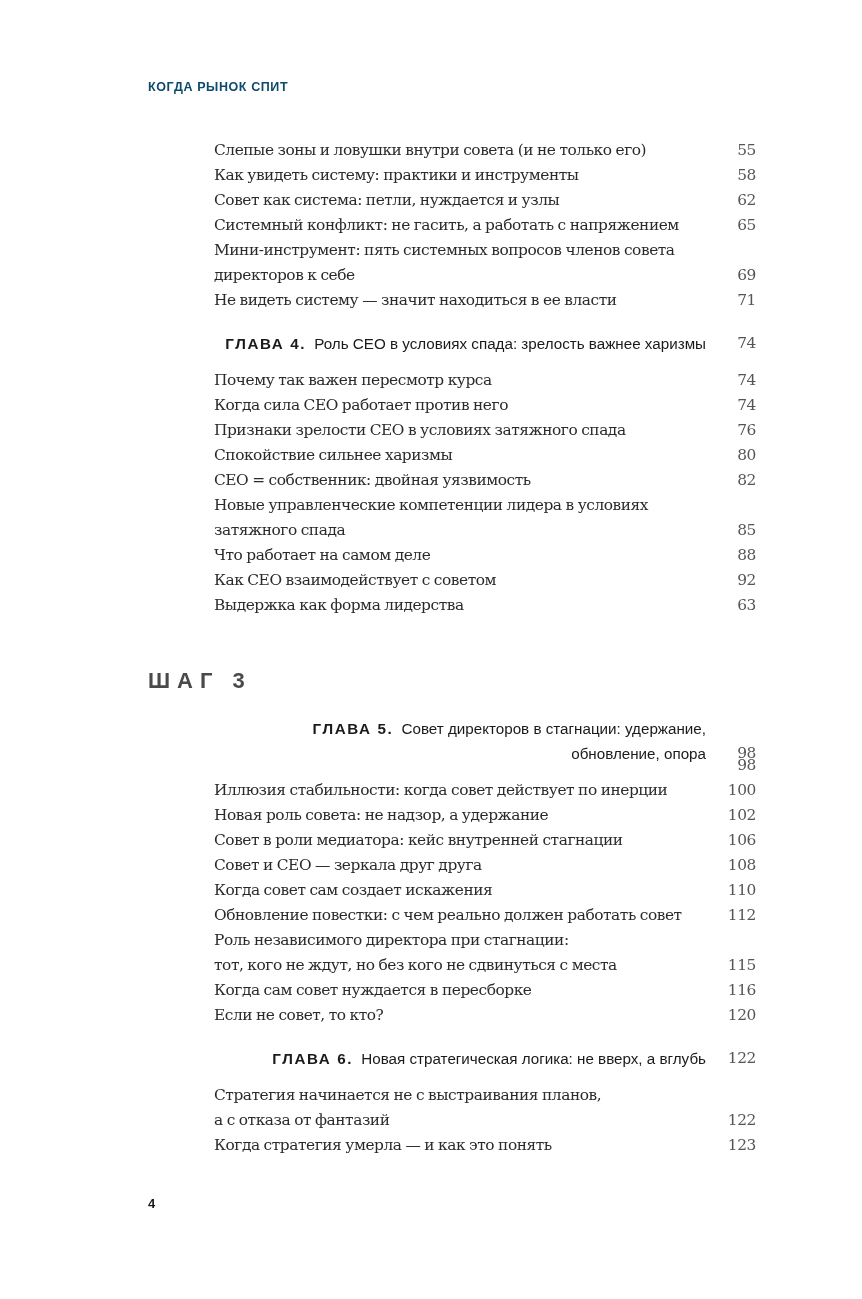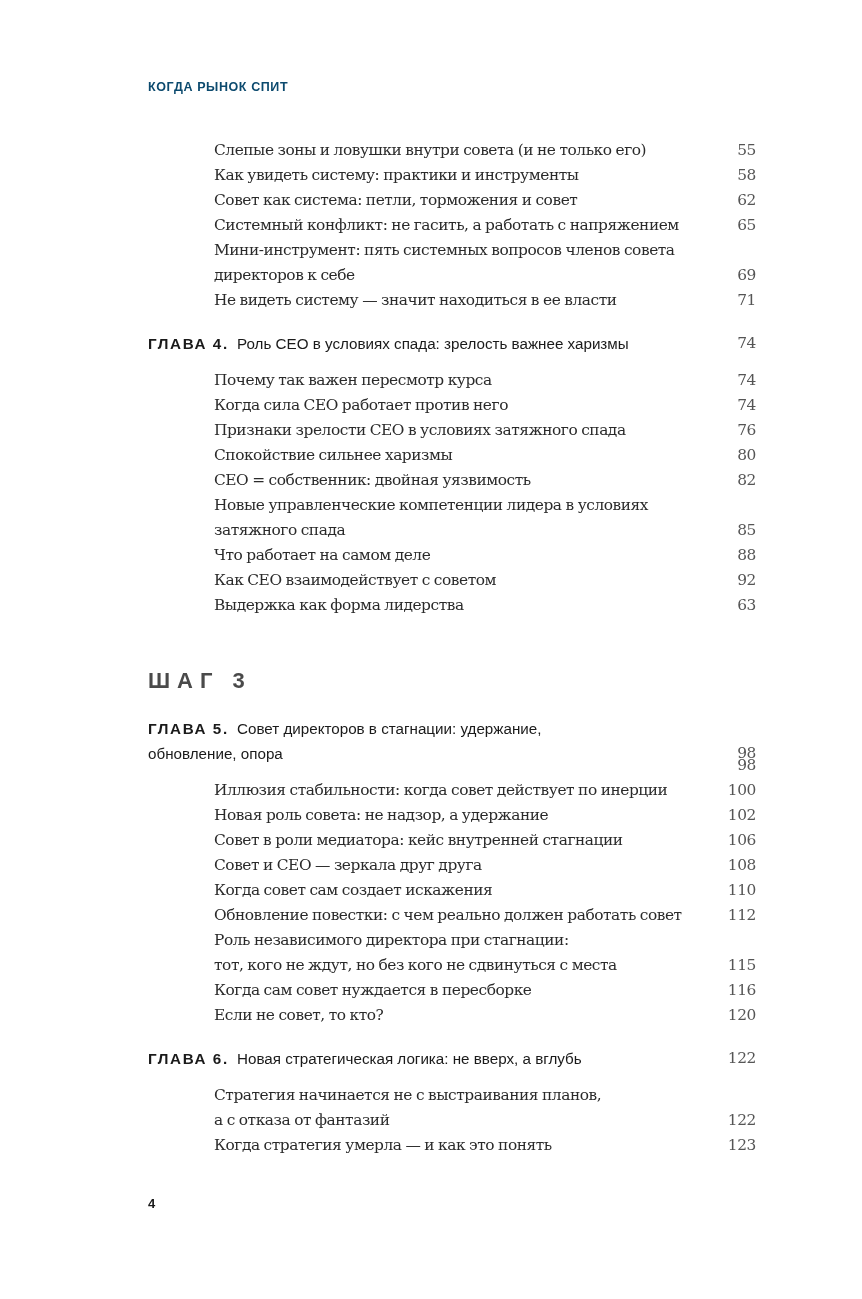--- a/index.html
+++ b/index.html
@@ -54,21 +54,21 @@
       letter-spacing: -0.4px;
     }
     .chapter {
       position: relative;
       font-family: "Liberation Sans", sans-serif;
       font-size: 15.2px;
       line-height: 25px;
       color: #1a1a1a;
       padding-right: 50px;
     }
-    .chapter .line { display: block; white-space: nowrap; }
+    .chapter .line { display: block; white-space: nowrap; text-align: right; }
     .chapter .ch-label {
       font-weight: 700;
       letter-spacing: 1.6px;
       margin-right: 4px;
     }
     .chapter .page { color: #555555; }
     .gap-before-chapter { height: 18px; }
     .gap-after-chapter { height: 12px; }
     .step {
       font-family: "Liberation Sans", sans-serif;
@@ -100,21 +100,21 @@
   <div>
     <div class="entry">
       <span class="line">Слепые зоны и ловушки внутри совета (и не только его)</span>
       <span class="page">55</span>
     </div>
     <div class="entry">
       <span class="line">Как увидеть систему: практики и инструменты</span>
       <span class="page">58</span>
     </div>
     <div class="entry">
-      <span class="line">Совет как система: петли, торможения и совет</span>
+      <span class="line">Совет как система: петли, нуждается и узлы</span>
       <span class="page">62</span>
     </div>
     <div class="entry">
       <span class="line">Системный конфликт: не гасить, а работать с напряжением</span>
       <span class="page">65</span>
     </div>
     <div class="entry">
       <span class="line">Мини-инструмент: пять системных вопросов членов совета</span>
       <span class="line">директоров к себе</span>
       <span class="page">69</span>

